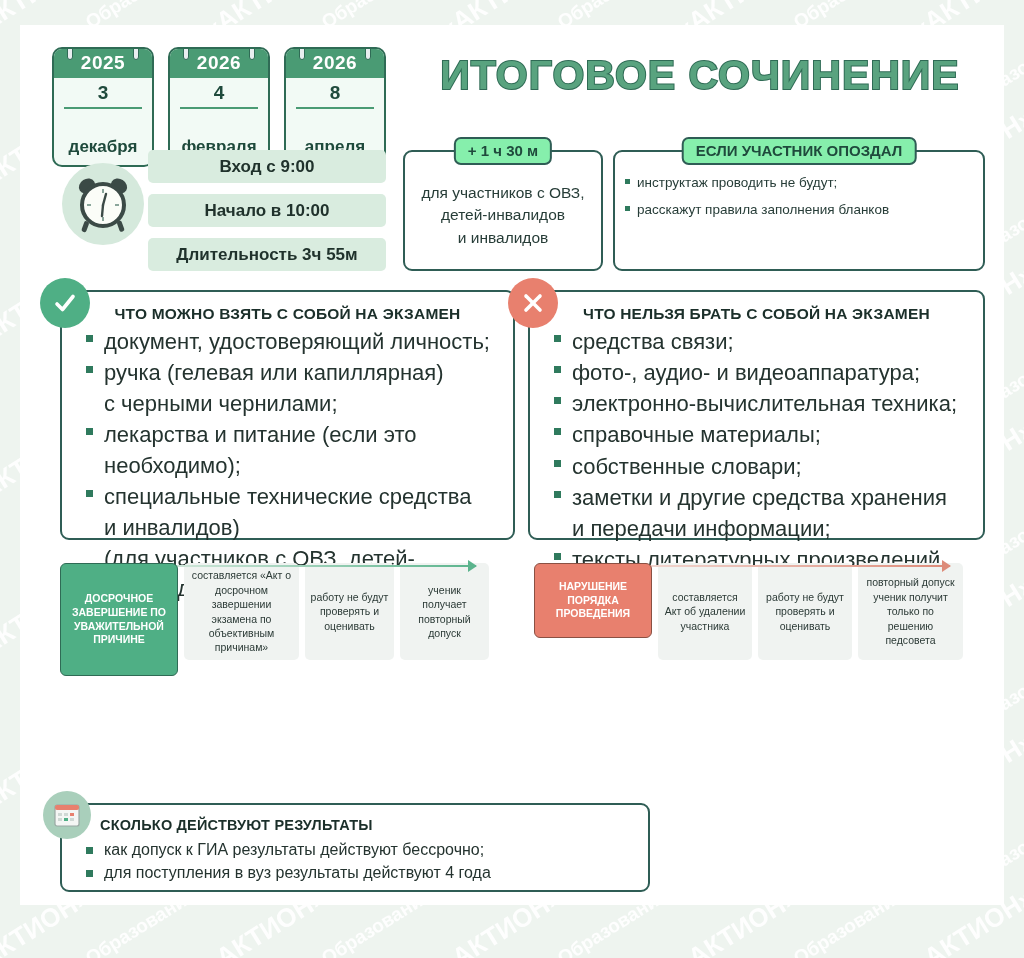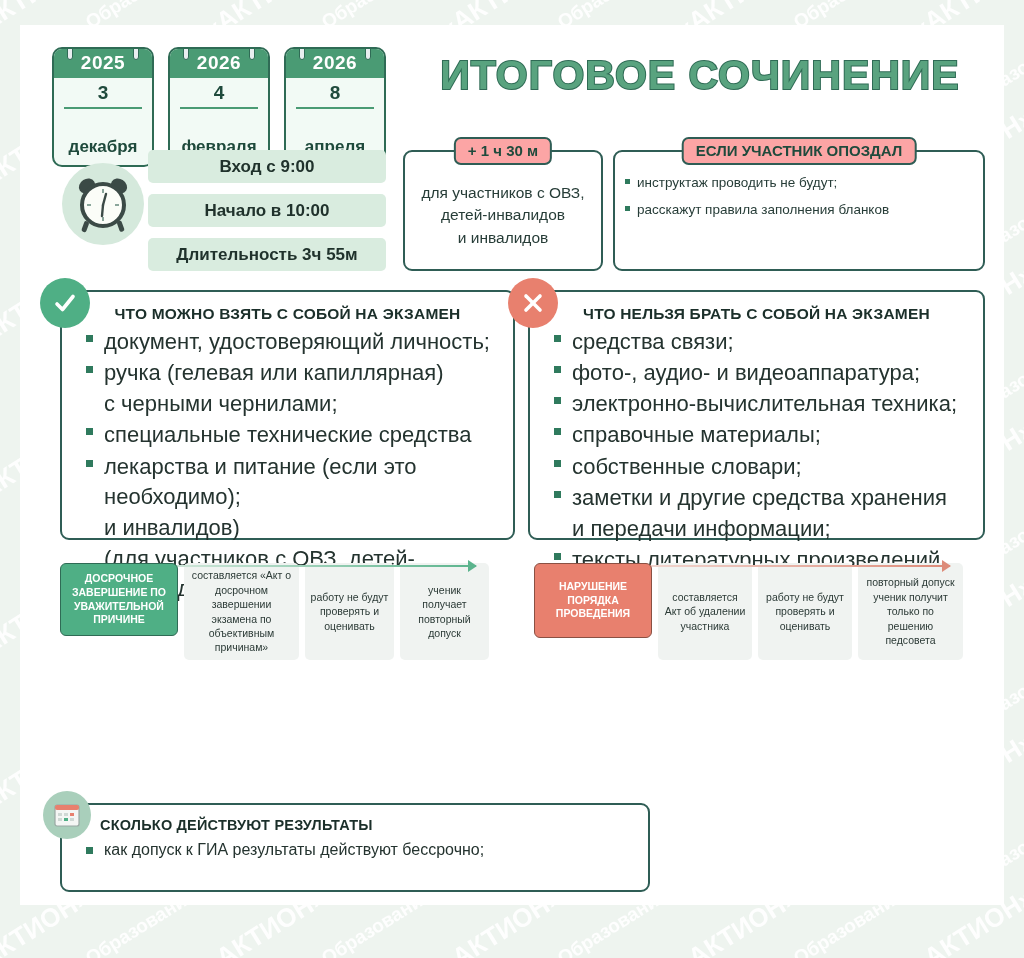--- a/index.html
+++ b/index.html
@@ -105,21 +105,21 @@
   
   .panel {
     position: absolute;
     border: 2px solid #2f5d55;
     border-radius: 9px;
     background: #ffffff;
   }
   .cap {
     position: absolute; top: -15px; left: 50%;
     transform: translateX(-50%);
-    background: #fca5a5;
+    background: #86efac;
     border: 2px solid #2f5d55;
     border-radius: 7px;
     padding: 3px 12px 4px;
     font-size: 15px; font-weight: bold;
     color: #1f4a3c; white-space: nowrap;
   }
 
   #ovz-panel { left: 403px; top: 150px; width: 200px; height: 121px; }
   #ovz-text {
     padding: 30px 12px 0; text-align: center;
@@ -454,22 +454,22 @@
     <div class="badge ok">
       <svg width="28" height="28" viewBox="0 0 28 28">
           <polyline points="6,15 11.5,20.5 22,7.5" fill="none" stroke="#fff" stroke-width="3.6" stroke-linecap="round" stroke-linejoin="round"></polyline>
         </svg>
     </div>
     <div class="big-title">ЧТО МОЖНО ВЗЯТЬ С СОБОЙ НА ЭКЗАМЕН</div>
     <ul class="big-list">
       <li>документ, удостоверяющий личность;</li>
       <li>ручка (гелевая или капиллярная)</li>
       <li class="cont">с черными чернилами;</li>
+      <li>лекарства и питание (если это необходимо);</li>
       <li>специальные технические средства</li>
-      <li>лекарства и питание (если это необходимо);</li>
       <li class="cont">и инвалидов)</li>
       <li class="cont">(для участников с ОВЗ, детей-инвалидов</li>
     </ul>
   </div>
 
   <div class="bigpanel" id="deny-panel">
     <div class="badge no">
       <svg width="28" height="28" viewBox="0 0 28 28">
         <line x1="7" y1="7" x2="21" y2="21" stroke="#fff" stroke-width="3.6" stroke-linecap="round"></line>
         <line x1="21" y1="7" x2="7" y2="21" stroke="#fff" stroke-width="3.6" stroke-linecap="round"></line>
@@ -486,21 +486,21 @@
       <li class="cont">и передачи информации;</li>
       <li>тексты литературных произведений</li>
     </ul>
   </div>
 
   <div class="flow" id="flow-left">
     <div class="arrow-line" id="arrow-l">
       <span class="ln"></span>
         <span class="hd"></span>
     </div>
-    <div class="flow-head green" style="height:73px">ДОСРОЧНОЕ ЗАВЕРШЕНИЕ ПО УВАЖИТЕЛЬНОЙ ПРИЧИНЕ</div>
+    <div class="flow-head green" style="height:113px">ДОСРОЧНОЕ ЗАВЕРШЕНИЕ ПО УВАЖИТЕЛЬНОЙ ПРИЧИНЕ</div>
     <div class="flow-step" style="width:115px;height:97px">составляется «Акт о досрочном завершении экзамена по объективным причинам»</div>
     <div class="flow-step" style="width:89px;height:97px">работу не будут проверять и оценивать</div>
     <div class="flow-step" style="width:89px;height:97px">ученик получает повторный допуск</div>
   </div>
 
   <div class="flow" id="flow-right">
     <div class="arrow-line" id="arrow-r">
       <span class="ln"></span>
         <span class="hd"></span>
     </div>
@@ -520,16 +520,17 @@
         <rect x="12" y="13" width="4" height="3" fill="#cfd8d4"></rect>
         <rect x="18" y="13" width="4" height="3" fill="#e8806e"></rect>
         <rect x="6" y="18" width="4" height="3" fill="#cfd8d4"></rect>
         <rect x="12" y="18" width="4" height="3" fill="#4faf85"></rect>
         <rect x="18" y="18" width="4" height="3" fill="#cfd8d4"></rect>
       </svg>
     </div>
     <div class="sec-title">СКОЛЬКО ДЕЙСТВУЮТ РЕЗУЛЬТАТЫ</div>
     <ul class="sec-list">
       <li>как допуск к ГИА результаты действуют бессрочно;</li>
+      <li>для поступления в вуз результаты действуют 4 года</li>
     </ul>
   </div>
 
 </div>
 
 </body></html>

